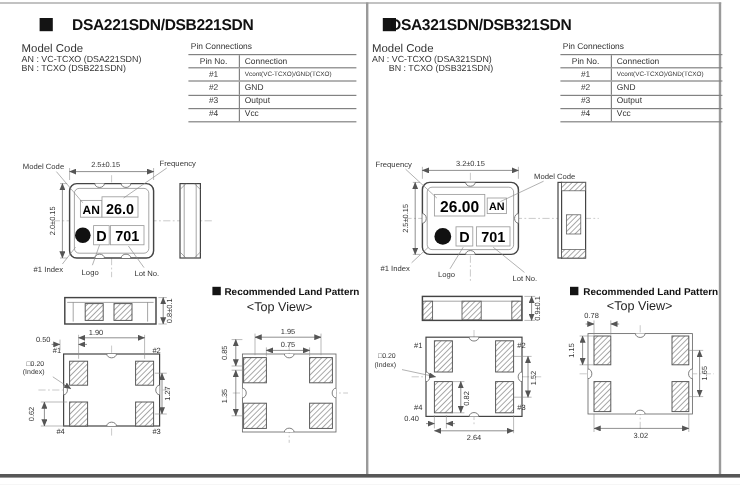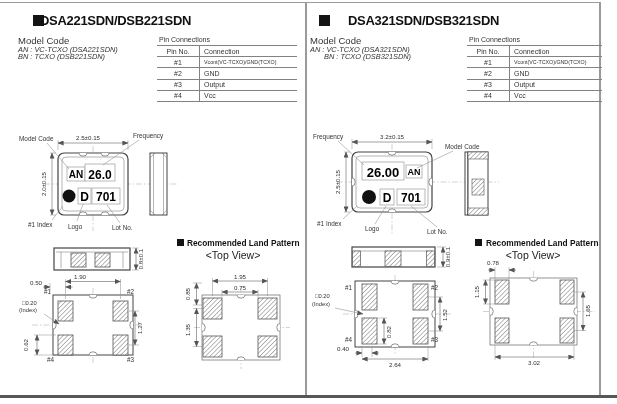--- a/index.html
+++ b/index.html
@@ -3,21 +3,21 @@
 <meta charset="utf-8">
 <style>
   html,body{margin:0;padding:0;background:#e8e8e8;}
   .page{position:relative;width:617px;height:404px;background:#fff;overflow:hidden;
         font-family:"Liberation Sans",sans-serif;color:#222;}
   .hline,.vline{position:absolute;background:#9a9a9a;}
   .bottom-line{position:absolute;left:0;top:395px;width:617px;height:3px;background:#575757;}
   .sq{position:absolute;width:11px;height:11px;background:#141414;}
   .ptitle{position:absolute;font-weight:bold;font-size:13px;letter-spacing:-0.3px;color:#111;white-space:nowrap;}
   .mc-head{position:absolute;font-size:9.5px;color:#333;}
-  .mc-line{position:absolute;font-size:7.4px;color:#333;white-space:nowrap;font-style:italic;}
+  .mc-line{position:absolute;font-size:7.4px;color:#333;white-space:nowrap;}
   .pins{position:absolute;font-size:7px;color:#333;}
   .pins-title{height:9px;padding-left:2px;}
   .ptable{border-top:1px solid #828282;}
   .prow{display:flex;border-bottom:1px solid #828282;height:10.2px;}
   .pc1{width:42px;border-right:1px solid #828282;display:flex;align-items:center;justify-content:center;}
   .pc2{flex:1;padding-left:4px;display:flex;align-items:center;}
   .tiny{font-size:5.3px;}
   svg.draw{position:absolute;}
   svg text{font-family:"Liberation Sans",sans-serif;fill:#333;}
   .dim{font-size:6.2px;}
@@ -47,21 +47,21 @@
 
 <div class="page">
 
   <div class="hline" style="left:0;top:2px;width:601px;height:1px"></div>
   <div class="vline" style="left:305px;top:2px;width:2px;height:393px"></div>
   <div class="vline" style="left:599px;top:2px;width:2px;height:393px"></div>
   <div class="bottom-line"></div>
 
   <section>
     <div class="sq" style="left:33px;top:15px"></div>
-    <div class="ptitle" style="left:40px;top:13px">DSA221SDN/DSB221SDN</div>
+    <div class="ptitle" style="left:60px;top:13px">DSA221SDN/DSB221SDN</div>
     <div class="mc-head" style="left:18px;top:35px">Model Code</div>
     <div class="mc-line" style="left:18px;top:45px">AN : VC-TCXO (DSA221SDN)</div>
     <div class="mc-line" style="left:18px;top:52px">BN : TCXO (DSB221SDN)</div>
 
     <div class="pins" style="left:157px;top:36px;width:140px">
       <div class="pins-title">Pin Connections</div>
       <div class="ptable">
         <div class="prow">
           <span class="pc1">Pin No.</span>
           <span class="pc2">Connection</span>
@@ -216,21 +216,21 @@
         <line class="ext" x1="203" y1="308.5" x2="193" y2="308.5"></line>
         <line class="ext" x1="203" y1="346.5" x2="193" y2="346.5"></line>
         <line class="diml" x1="196.5" y1="308.5" x2="196.5" y2="346.5" marker-start="url(#mL)" marker-end="url(#mL)"></line>
         <text class="dim tm" transform="rotate(-90 189.5 330)" x="189.5" y="330">1.35</text>
       </g>
     </svg>
   </section>
 
   <section>
     <div class="sq" style="left:319px;top:15px"></div>
-    <div class="ptitle" style="left:348px;top:13px">DSA321SDN/DSB321SDN</div>
+    <div class="ptitle" style="left:325px;top:13px">DSA321SDN/DSB321SDN</div>
     <div class="mc-head" style="left:310px;top:35px">Model Code</div>
     <div class="mc-line" style="left:310px;top:45px">AN : VC-TCXO (DSA321SDN)</div>
     <div class="mc-line" style="left:324px;top:52px">BN : TCXO (DSB321SDN)</div>
 
     <div class="pins" style="left:467px;top:36px;width:135px">
       <div class="pins-title">Pin Connections</div>
       <div class="ptable">
         <div class="prow">
           <span class="pc1">Pin No.</span>
           <span class="pc2">Connection</span>

